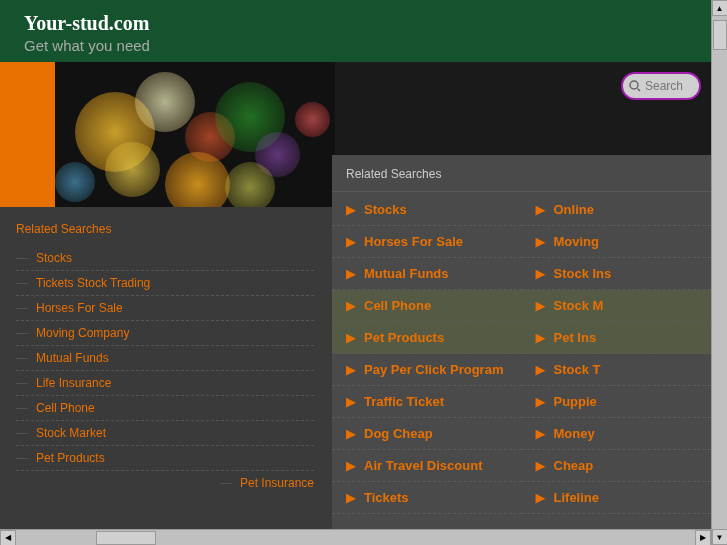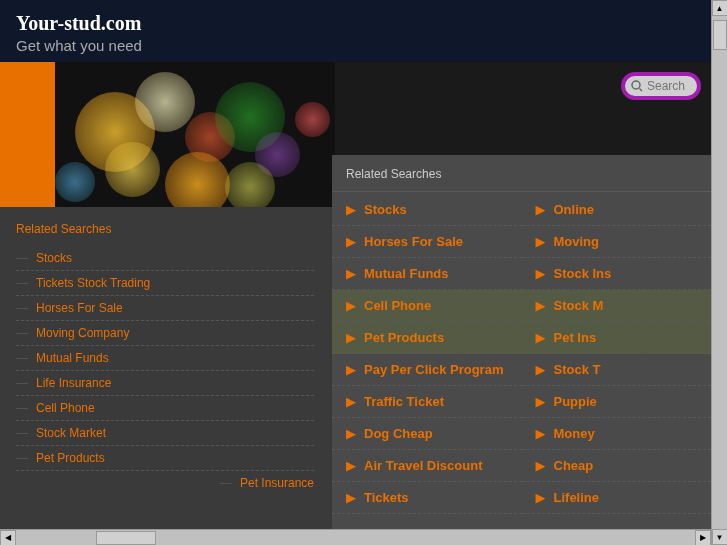--- a/index.html
+++ b/index.html
@@ -107,22 +107,22 @@
       position: absolute;
       top: 0;
       left: 0;
       right: 16px;
       bottom: 16px;
       overflow: hidden;
     }
 
     
     .header {
-      background: #0f172a;
-      padding: 12px 16px 8px 16px;
+      background: #14532d;
+      padding: 12px 16px 8px 24px;
     }
     .site-title {
       color: #ffffff;
       font-size: 20px;
       font-weight: bold;
       font-family: Georgia, serif;
     }
     .site-tagline {
       color: #aaaaaa;
       font-size: 15px;
@@ -173,21 +173,21 @@
     }
 
     
     .banner-search {
       position: absolute;
       right: 10px;
       top: 10px;
       width: 80px;
       height: 28px;
       background: #d0d0d0;
-      border: 4px solid #a21caf;
+      border: 2px solid #a21caf;
       display: flex;
       align-items: center;
       padding: 0 6px;
       border-radius: 14px;
     }
     .banner-search input {
       border: none;
       background: transparent;
       outline: none;
       width: 100%;

